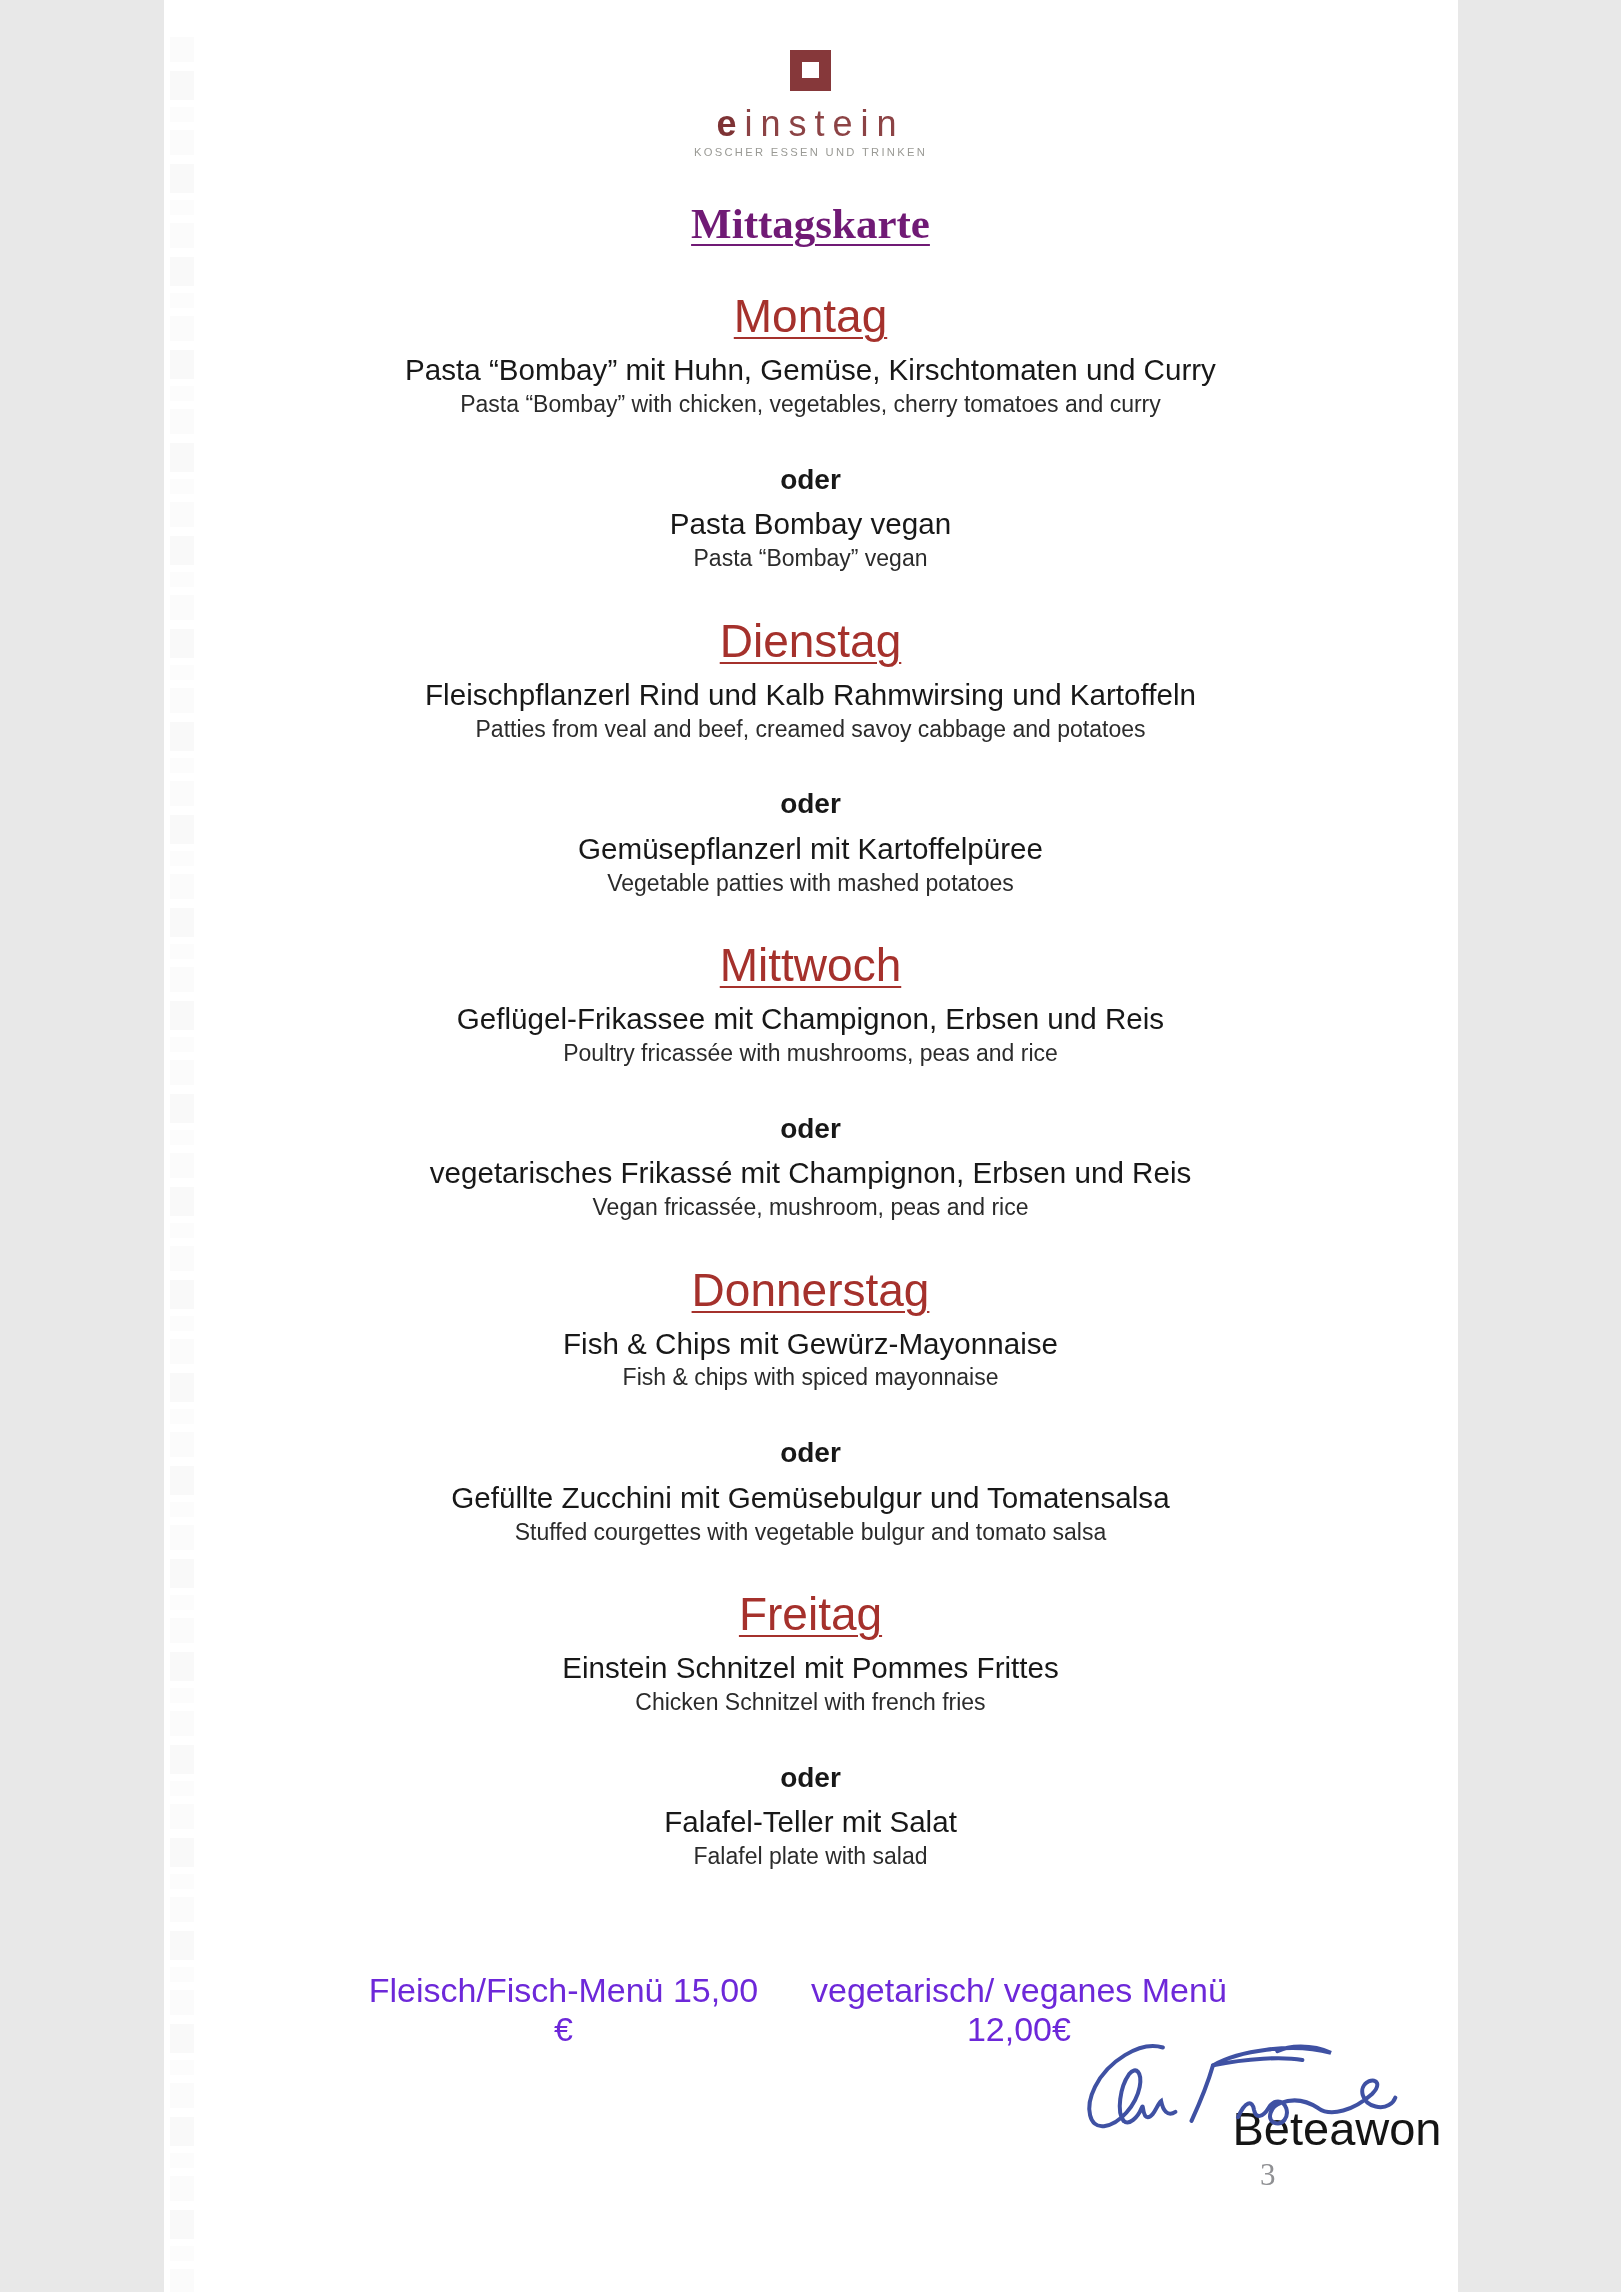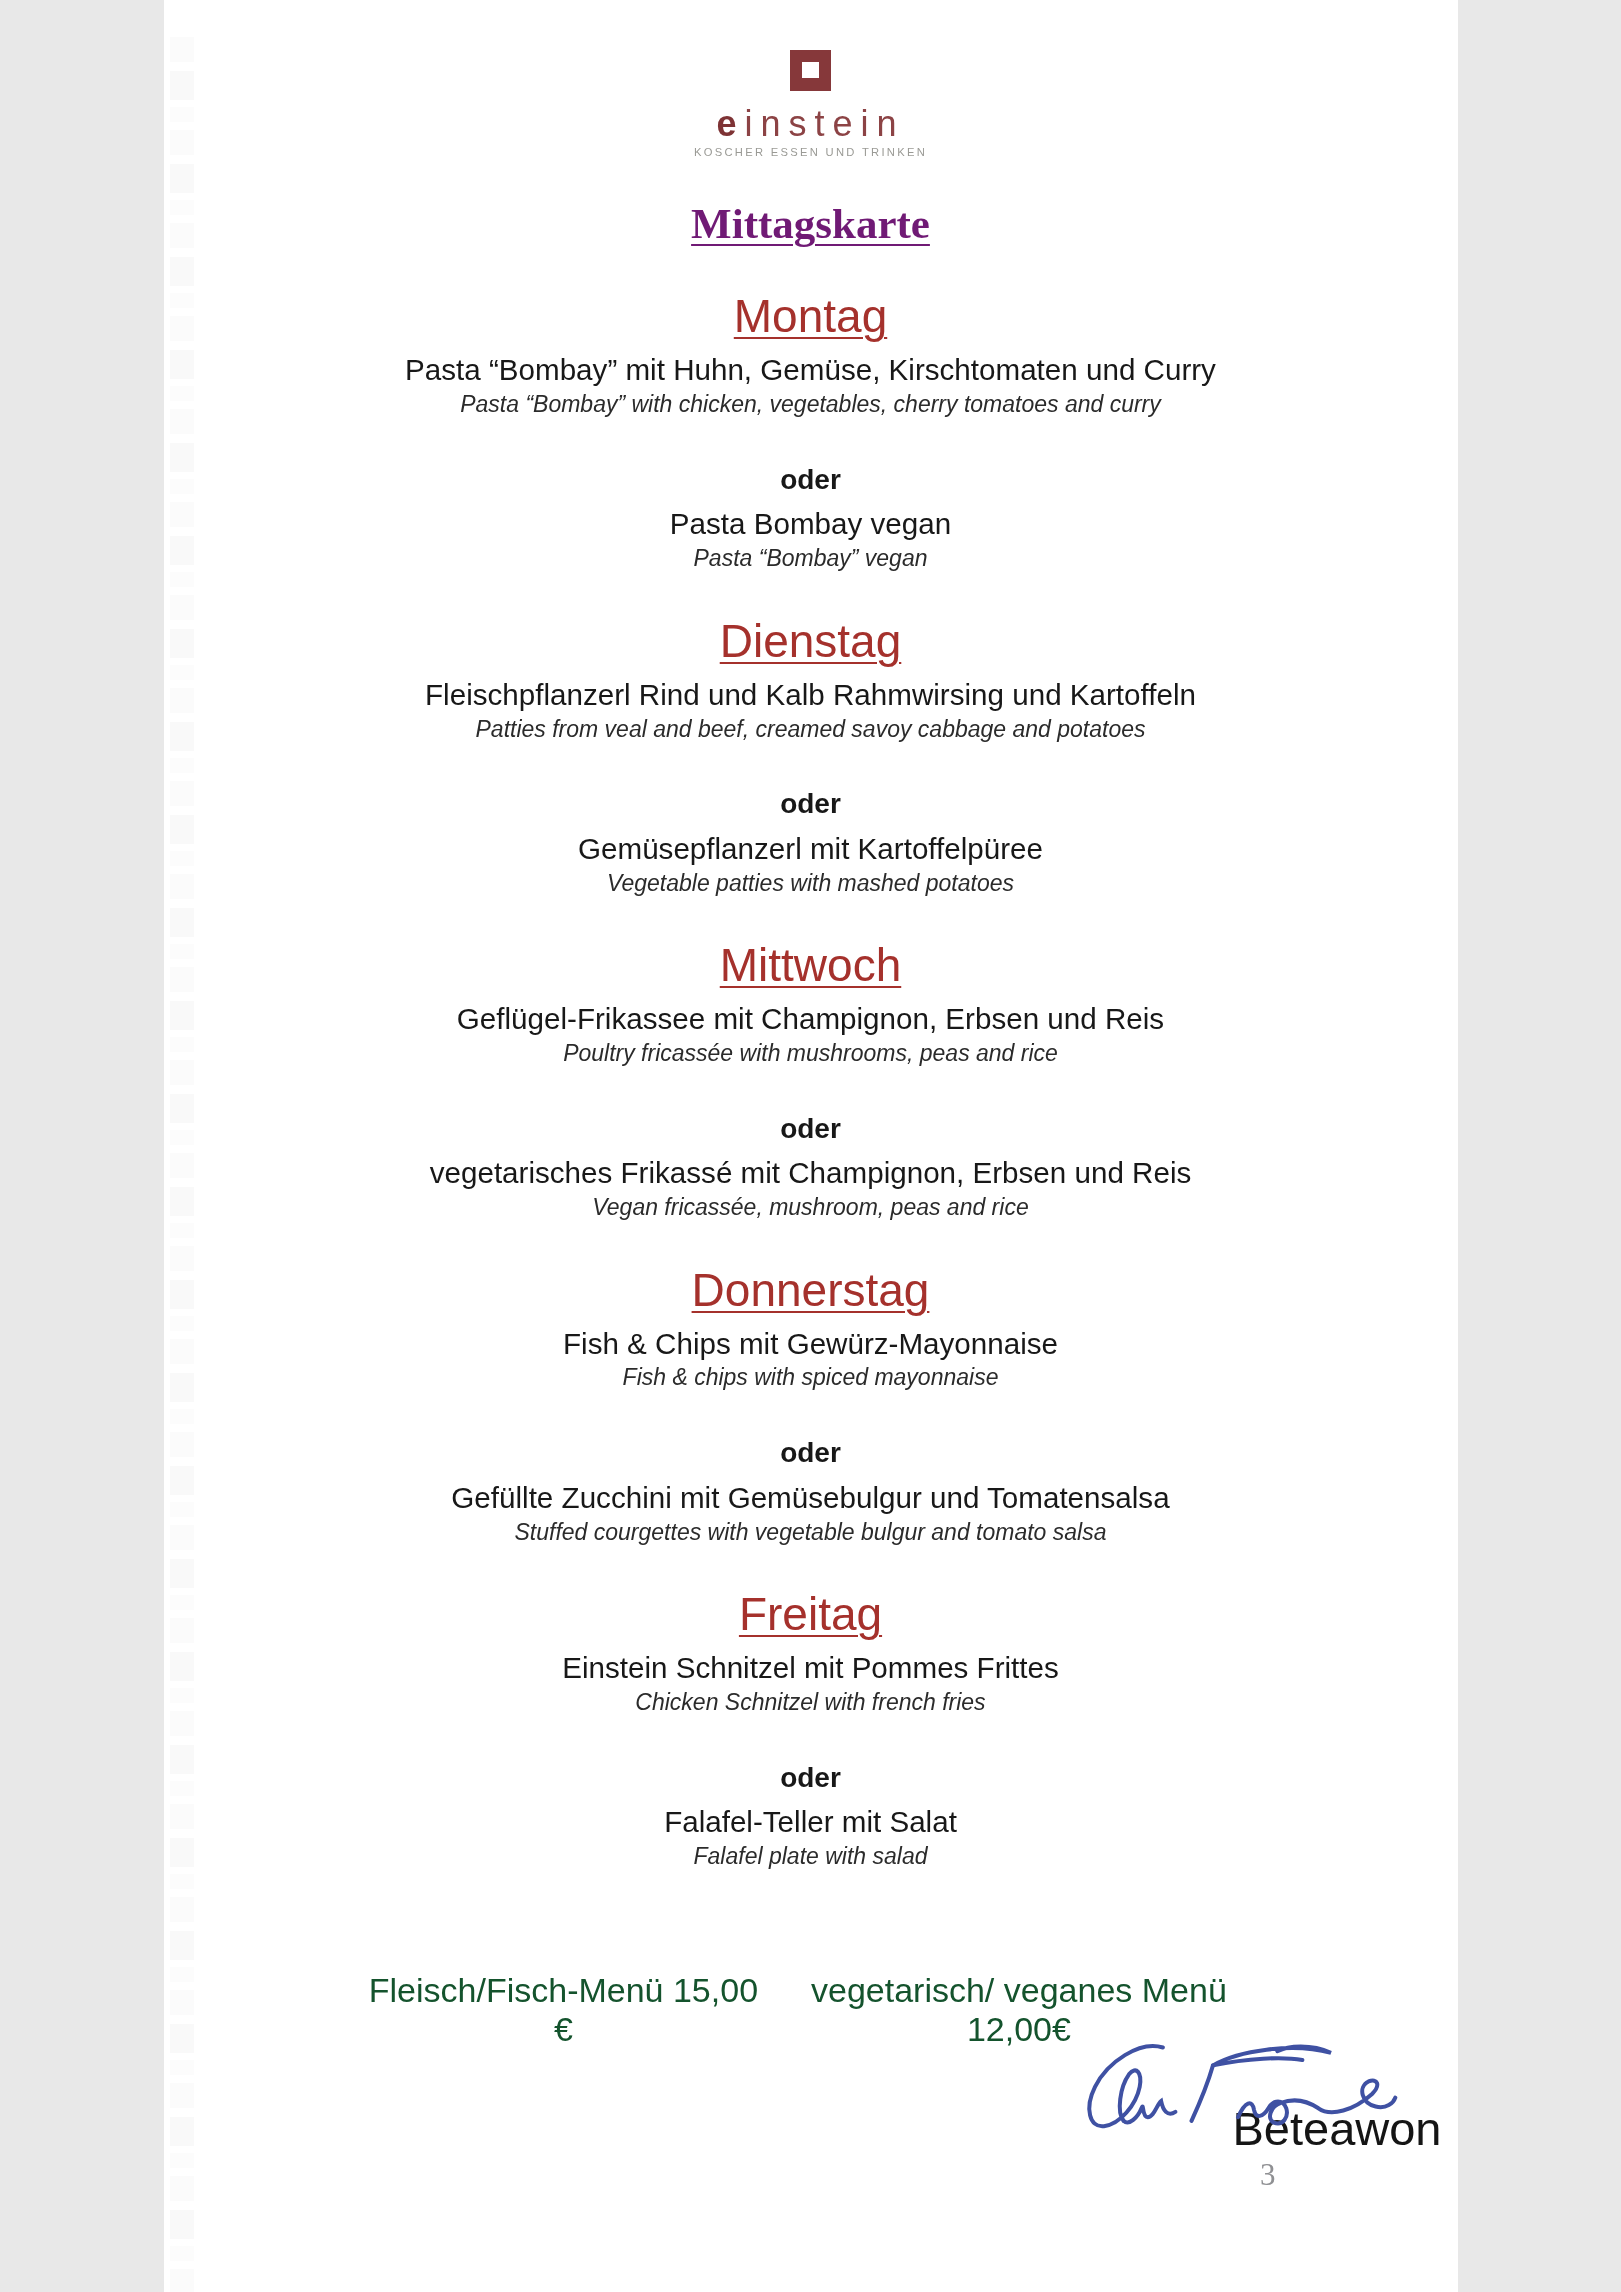--- a/index.html
+++ b/index.html
@@ -89,37 +89,36 @@
     font-weight: 400;
     color: #181818;
     line-height: 1.22;
   }
   .dish-en {
     margin-top: 2.7px;
     font-size: 23px;
     font-weight: 400;
     color: #2b2b2b;
     line-height: 1.2;
-    font-style: italic;
   }
   .or-separator {
     margin: 45px 0 10.7px 0;
     font-size: 28px;
     font-weight: 700;
     color: #181818;
   }
 
   
   .price-row {
     margin-top: 100px;
     display: flex;
     justify-content: space-between;
     padding: 0 184px 0 199px;
     font-size: 34px;
-    color: #14532d;
+    color: #6d28d9;
     text-align: center;
   }
   .closing-word {
     margin: 52px 16px 0 388px;
     text-align: right;
     font-size: 47px;
     color: #151515;
   }
   .signature {
     position: absolute;

